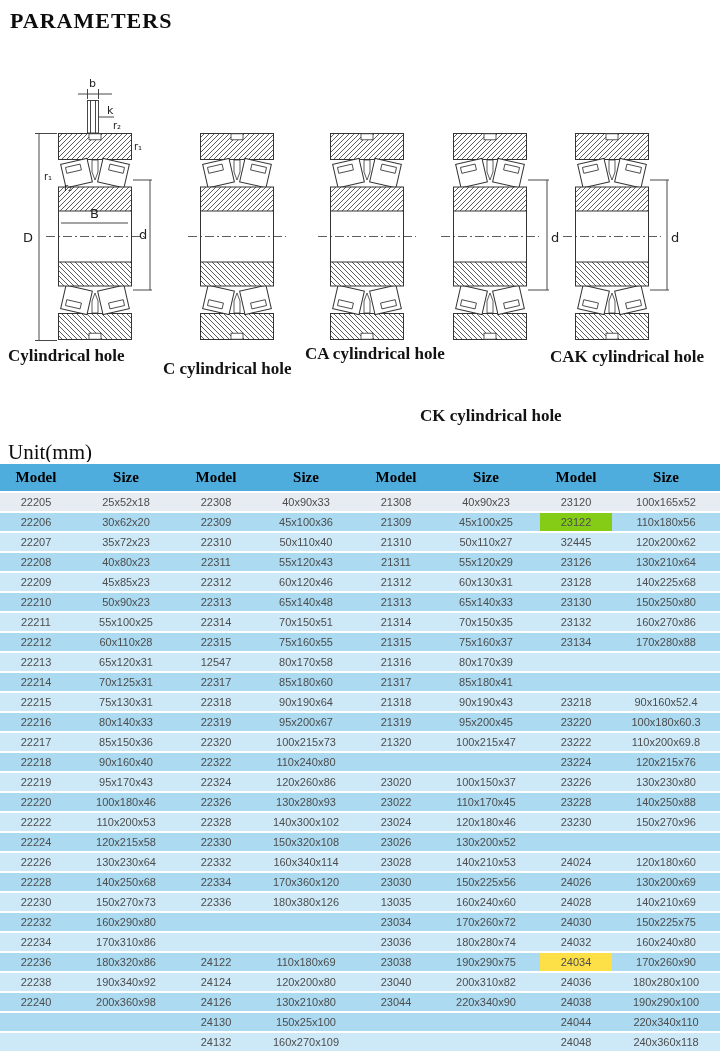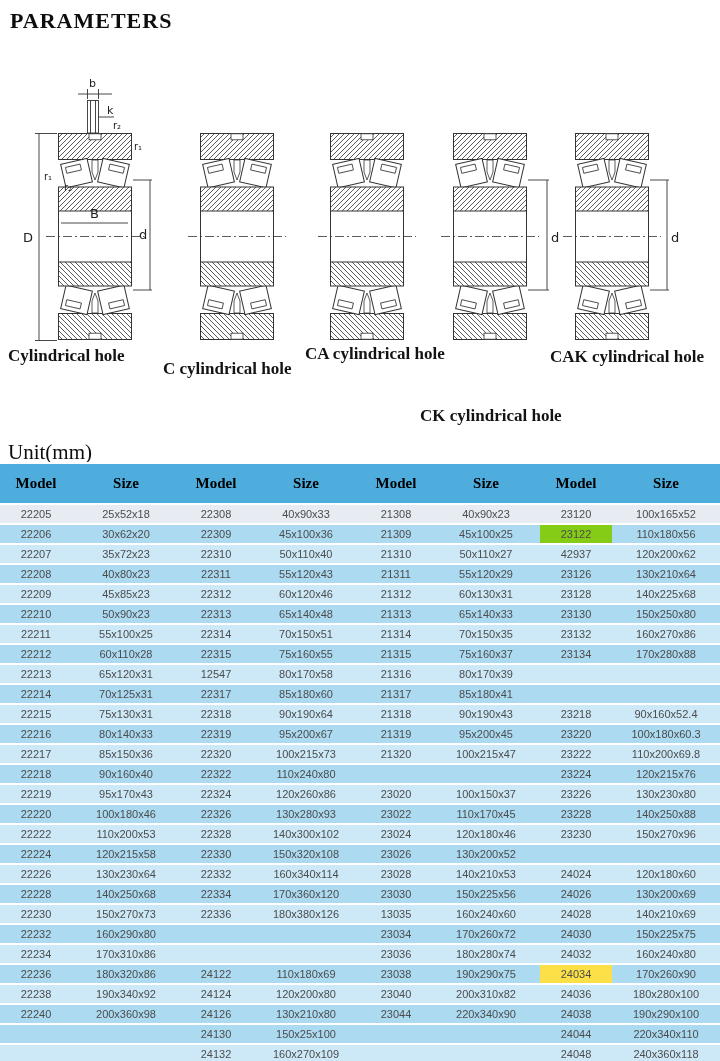--- a/index.html
+++ b/index.html
@@ -12,21 +12,21 @@
   .diagram-svg{position:absolute;left:0;top:70px;}
   .dlabel{position:absolute;font-family:"Liberation Serif",serif;font-weight:bold;
           font-size:17px;color:#131313;white-space:nowrap;}
   .dl0{left:8px;top:346px;}
   .dl1{left:163px;top:359px;}
   .dl2{left:305px;top:344px;}
   .dl3{left:420px;top:366px;margin-top:40px;}
   .dl4{left:550px;top:347px;}
   table.params{position:absolute;left:0;top:462px;width:720px;
                border-collapse:separate;border-spacing:0 2px;background:#fff;}
-  table.params th{height:39px;font-family:"Liberation Serif",serif;font-weight:bold;
+  table.params th{height:27px;font-family:"Liberation Serif",serif;font-weight:bold;
                   font-size:15px;color:#000;text-align:center;padding:0;}
   table.params td{height:18px;font-size:11px;color:#4c4c4c;text-align:center;
                   padding:0;line-height:18px;white-space:nowrap;}
   svg text{font-family:"DejaVu Sans",sans-serif;fill:#222;}
 </style>
 </head>
 <body>
 
 <div class="page">
 
@@ -167,21 +167,21 @@
           <td style="background: #84cc16; color: rgb(76, 76, 76); margin-top: 28px;">23122</td>
           <td style="background: rgb(171, 218, 241); color: rgb(76, 76, 76);">110x180x56</td>
         </tr>
         <tr>
           <td style="background: rgb(205, 233, 248); color: rgb(76, 76, 76);">22207</td>
           <td style="background: rgb(205, 233, 248); color: rgb(76, 76, 76);">35x72x23</td>
           <td style="background: rgb(205, 233, 248); color: rgb(76, 76, 76);">22310</td>
           <td style="background: rgb(205, 233, 248); color: rgb(76, 76, 76);">50x110x40</td>
           <td style="background: rgb(205, 233, 248); color: rgb(76, 76, 76);">21310</td>
           <td style="background: rgb(205, 233, 248); color: rgb(76, 76, 76);">50x110x27</td>
-          <td style="background: rgb(205, 233, 248); color: rgb(76, 76, 76);">42937</td>
+          <td style="background: rgb(205, 233, 248); color: rgb(76, 76, 76);">32445</td>
           <td style="background: rgb(205, 233, 248); color: rgb(76, 76, 76);">120x200x62</td>
         </tr>
         <tr>
           <td style="background: rgb(171, 218, 241); color: rgb(76, 76, 76);">22208</td>
           <td style="background: rgb(171, 218, 241); color: rgb(76, 76, 76);">40x80x23</td>
           <td style="background: rgb(171, 218, 241); color: rgb(76, 76, 76);">22311</td>
           <td style="background: rgb(171, 218, 241); color: rgb(76, 76, 76);">55x120x43</td>
           <td style="background: rgb(171, 218, 241); color: rgb(76, 76, 76);">21311</td>
           <td style="background: rgb(171, 218, 241); color: rgb(76, 76, 76);">55x120x29</td>
           <td style="background: rgb(171, 218, 241); color: rgb(76, 76, 76);">23126</td>

